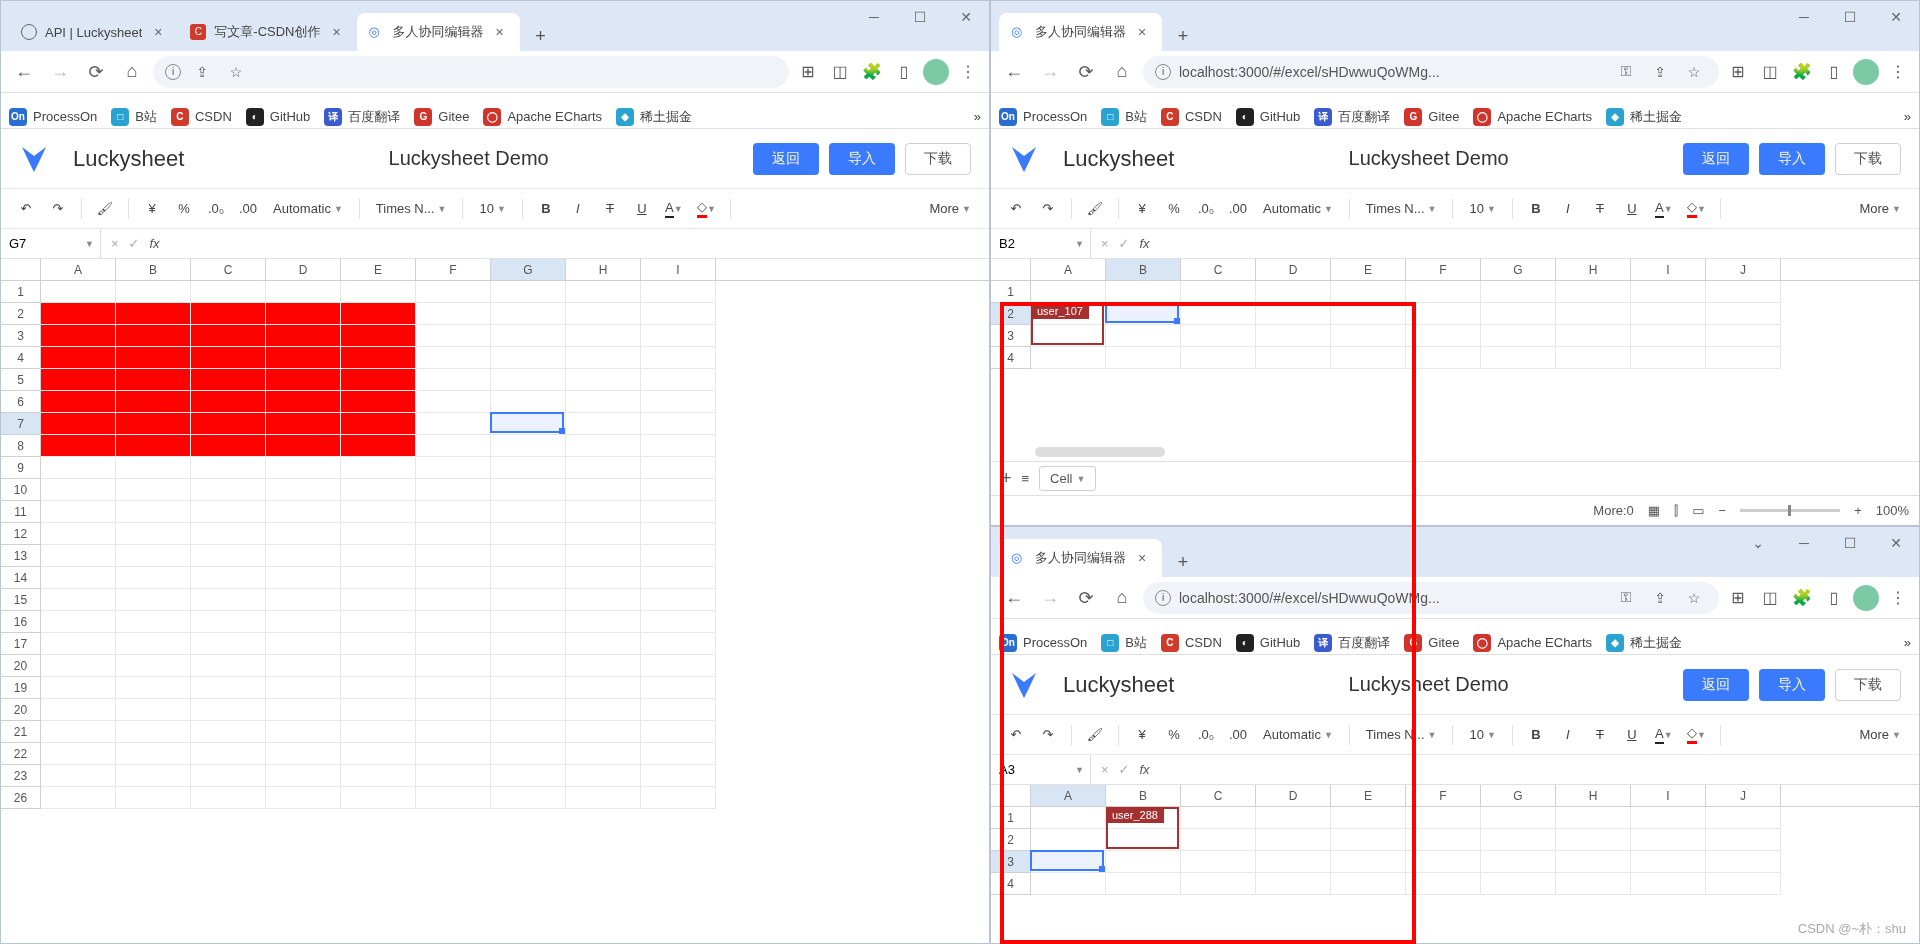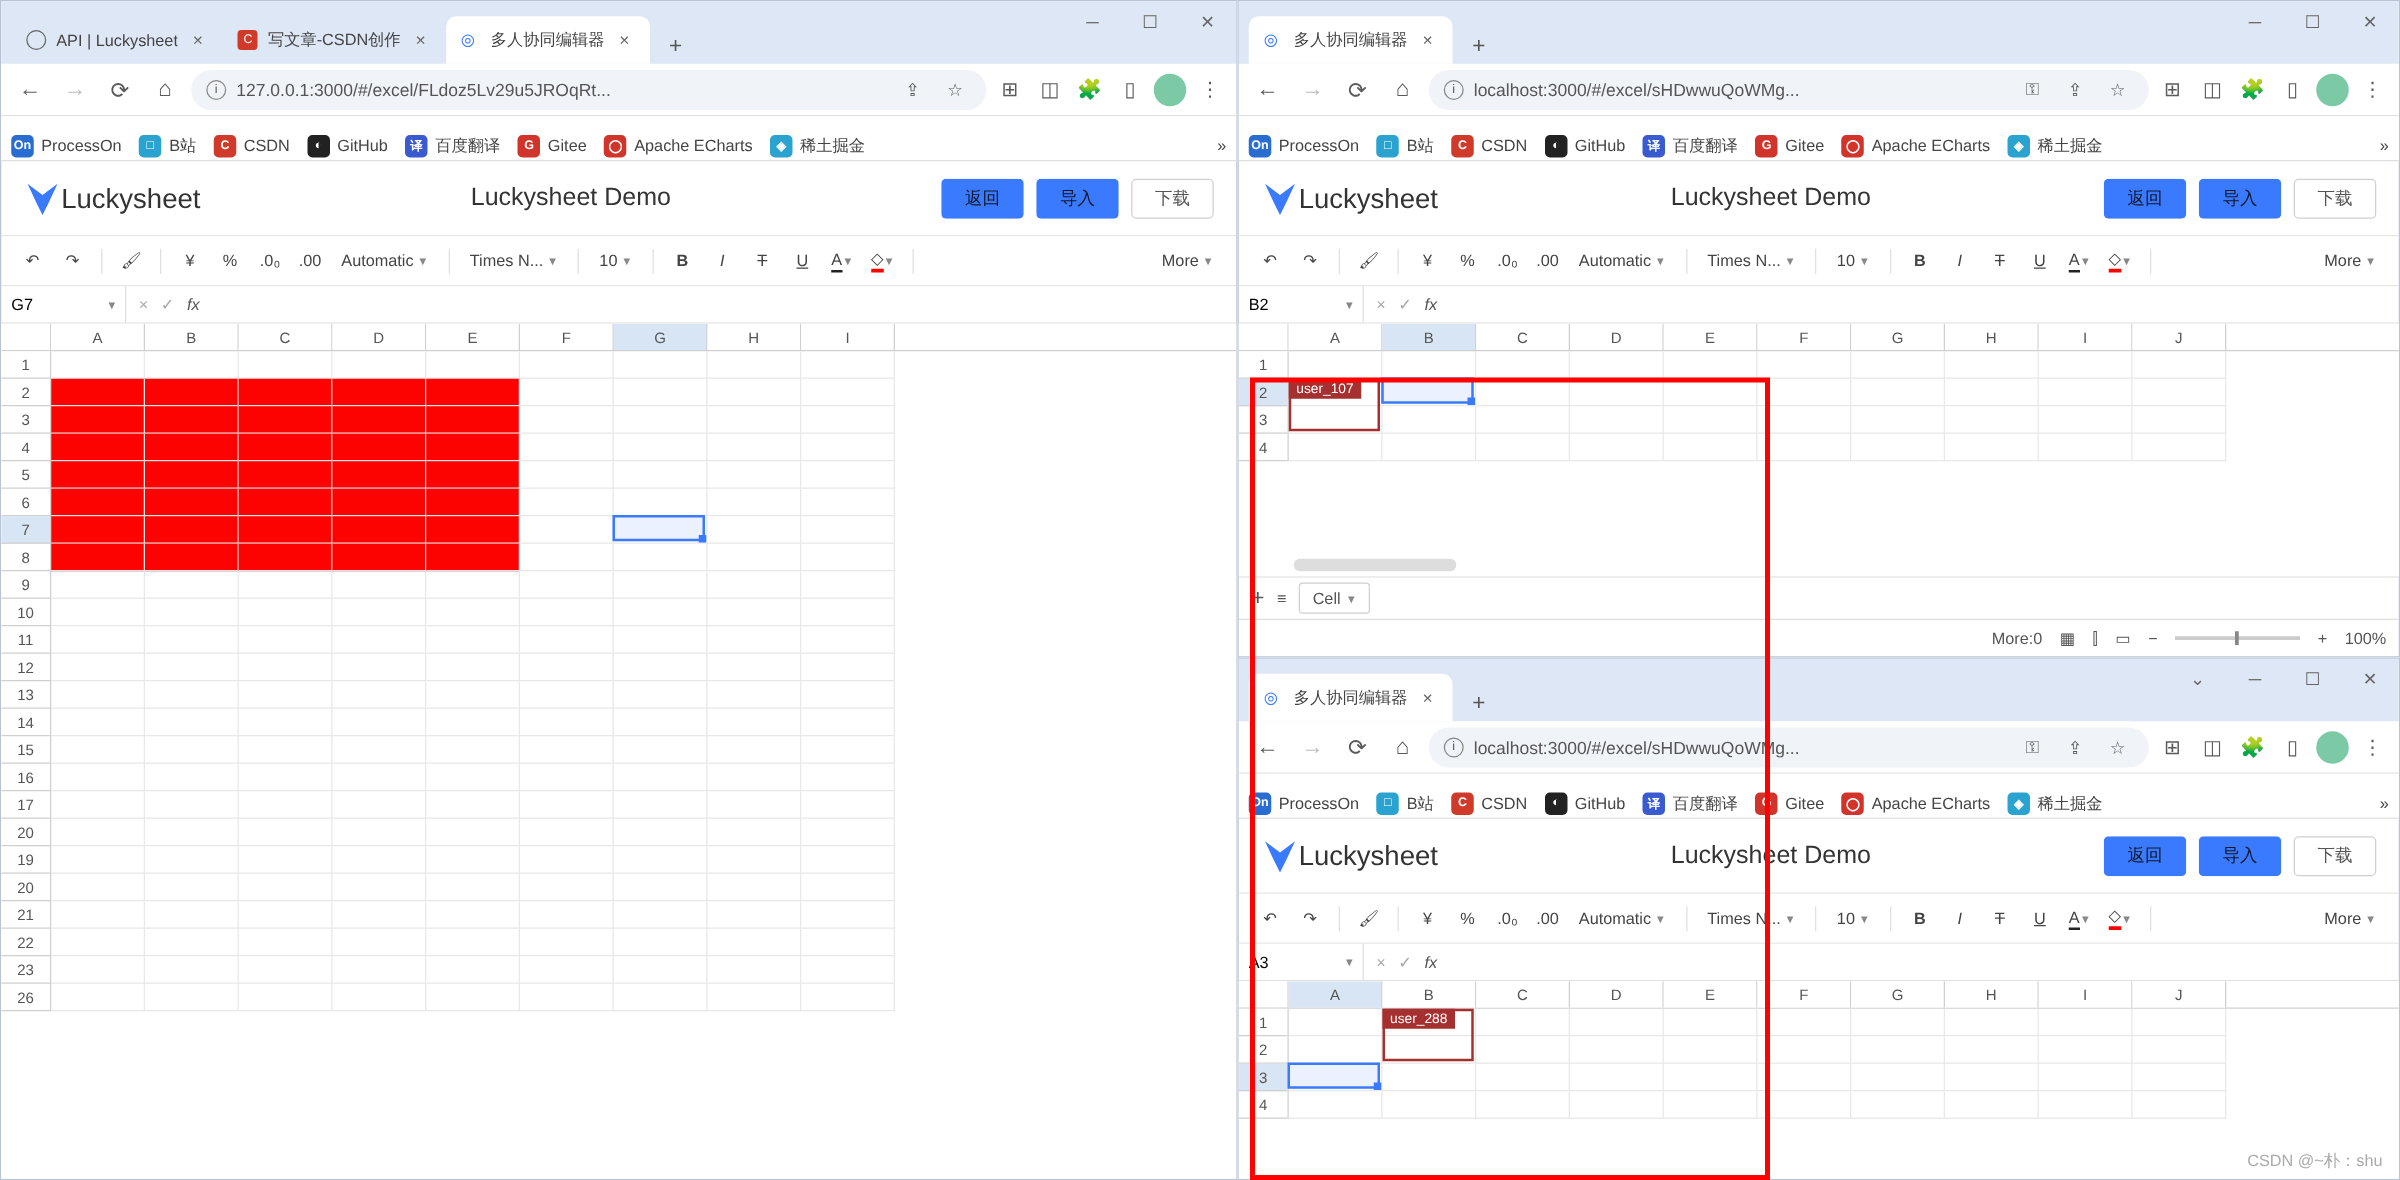--- a/index.html
+++ b/index.html
@@ -20,26 +20,26 @@
 .navbtn.disabled { color: #bbb; }
 .urlbox { flex: 1; height: 32px; background: #f0f3f7; border-radius: 16px; display: flex; align-items: center; padding: 0 12px; font-size: 14px; color: #555; gap: 8px; }
 .urlbox .info { width: 16px; height: 16px; border: 1.5px solid #888; border-radius: 50%; display: flex; align-items: center; justify-content: center; font-size: 10px; }
 .urlbox .url { flex: 1; white-space: nowrap; overflow: hidden; text-overflow: ellipsis; }
 .addricon { width: 26px; height: 26px; display: flex; align-items: center; justify-content: center; color: #5b5b5b; cursor: pointer; }
 .avatar { width: 26px; height: 26px; border-radius: 50%; background: #7cc9a6; }
 .bmbar { height: 36px; background: #fff; display: flex; align-items: center; padding: 0 8px; gap: 14px; border-bottom: 1px solid #e0e0e0; overflow: hidden; }
 .bm { display: flex; align-items: center; gap: 6px; font-size: 13px; color: #444; cursor: pointer; white-space: nowrap; margin-top: 12px; }
 .bm .bmicon { width: 18px; height: 18px; border-radius: 4px; display: flex; align-items: center; justify-content: center; font-size: 10px; color: #fff; font-weight: bold; }
 .appheader { height: 60px; display: flex; align-items: center; padding: 0 18px; border-bottom: 1px solid #e8e8e8; }
-.logo { display: flex; align-items: center; gap: 0; font-size: 22px; color: #333; font-weight: 500; }
+.logo { display: flex; align-items: center; gap: 24px; font-size: 22px; color: #333; font-weight: 500; }
 .logo svg { width: 30px; height: 30px; }
 .apptitle { flex: 1; text-align: center; font-size: 20px; color: #333; }
 .appbtns { display: flex; gap: 10px; }
 .btn { padding: 6px 18px; border-radius: 4px; font-size: 14px; cursor: pointer; border: 1px solid transparent; }
-.btn.primary { background: #3a7afe; color: #0f172a; }
+.btn.primary { background: #3a7afe; color: #fef9c3; }
 .btn.default { background: #fff; border-color: #d0d0d0; color: #555; }
 .toolbar { height: 40px; display: flex; align-items: center; padding: 0 12px; gap: 6px; border-bottom: 1px solid #e8e8e8; font-size: 13px; color: #444; }
 .tbtn { min-width: 26px; height: 28px; display: flex; align-items: center; justify-content: center; cursor: pointer; padding: 0 4px; position: relative; }
 .tsep { width: 1px; height: 20px; background: #e0e0e0; margin: 0 4px; }
 .tsel { display: flex; align-items: center; gap: 3px; padding: 0 6px; cursor: pointer; white-space: nowrap; }
 .dd { font-size: 9px; color: #888; }
 .fxbar { height: 30px; display: flex; align-items: center; border-bottom: 1px solid #e0e0e0; font-size: 13px; }
 .cellname { width: 100px; padding: 0 8px; border-right: 1px solid #e0e0e0; height: 100%; display: flex; align-items: center; position: relative; }
 .cellname .dd { position: absolute; right: 6px; }
 .fxicons { display: flex; align-items: center; gap: 10px; padding: 0 10px; color: #aaa; }
@@ -98,21 +98,20 @@
       <div class="winbtn">✕</div>
     </div>
   </div>
   <div class="addrbar">
     <div class="navbtn">←</div>
     <div class="navbtn disabled">→</div>
     <div class="navbtn">⟳</div>
     <div class="navbtn">⌂</div>
     <div class="urlbox">
       <span class="info">i</span>
-      <span class="url">127.0.0.1:3000/#/excel/FLdoz5Lv29u5JROqRt...</span>
       <span class="addricon">⇪</span>
       <span class="addricon">☆</span>
     </div>
     <div class="addricon">⊞</div>
     <div class="addricon">◫</div>
     <div class="addricon">🧩</div>
     <div class="addricon">▯</div>
     <div class="avatar"></div>
     <div class="addricon">⋮</div>
   </div>

